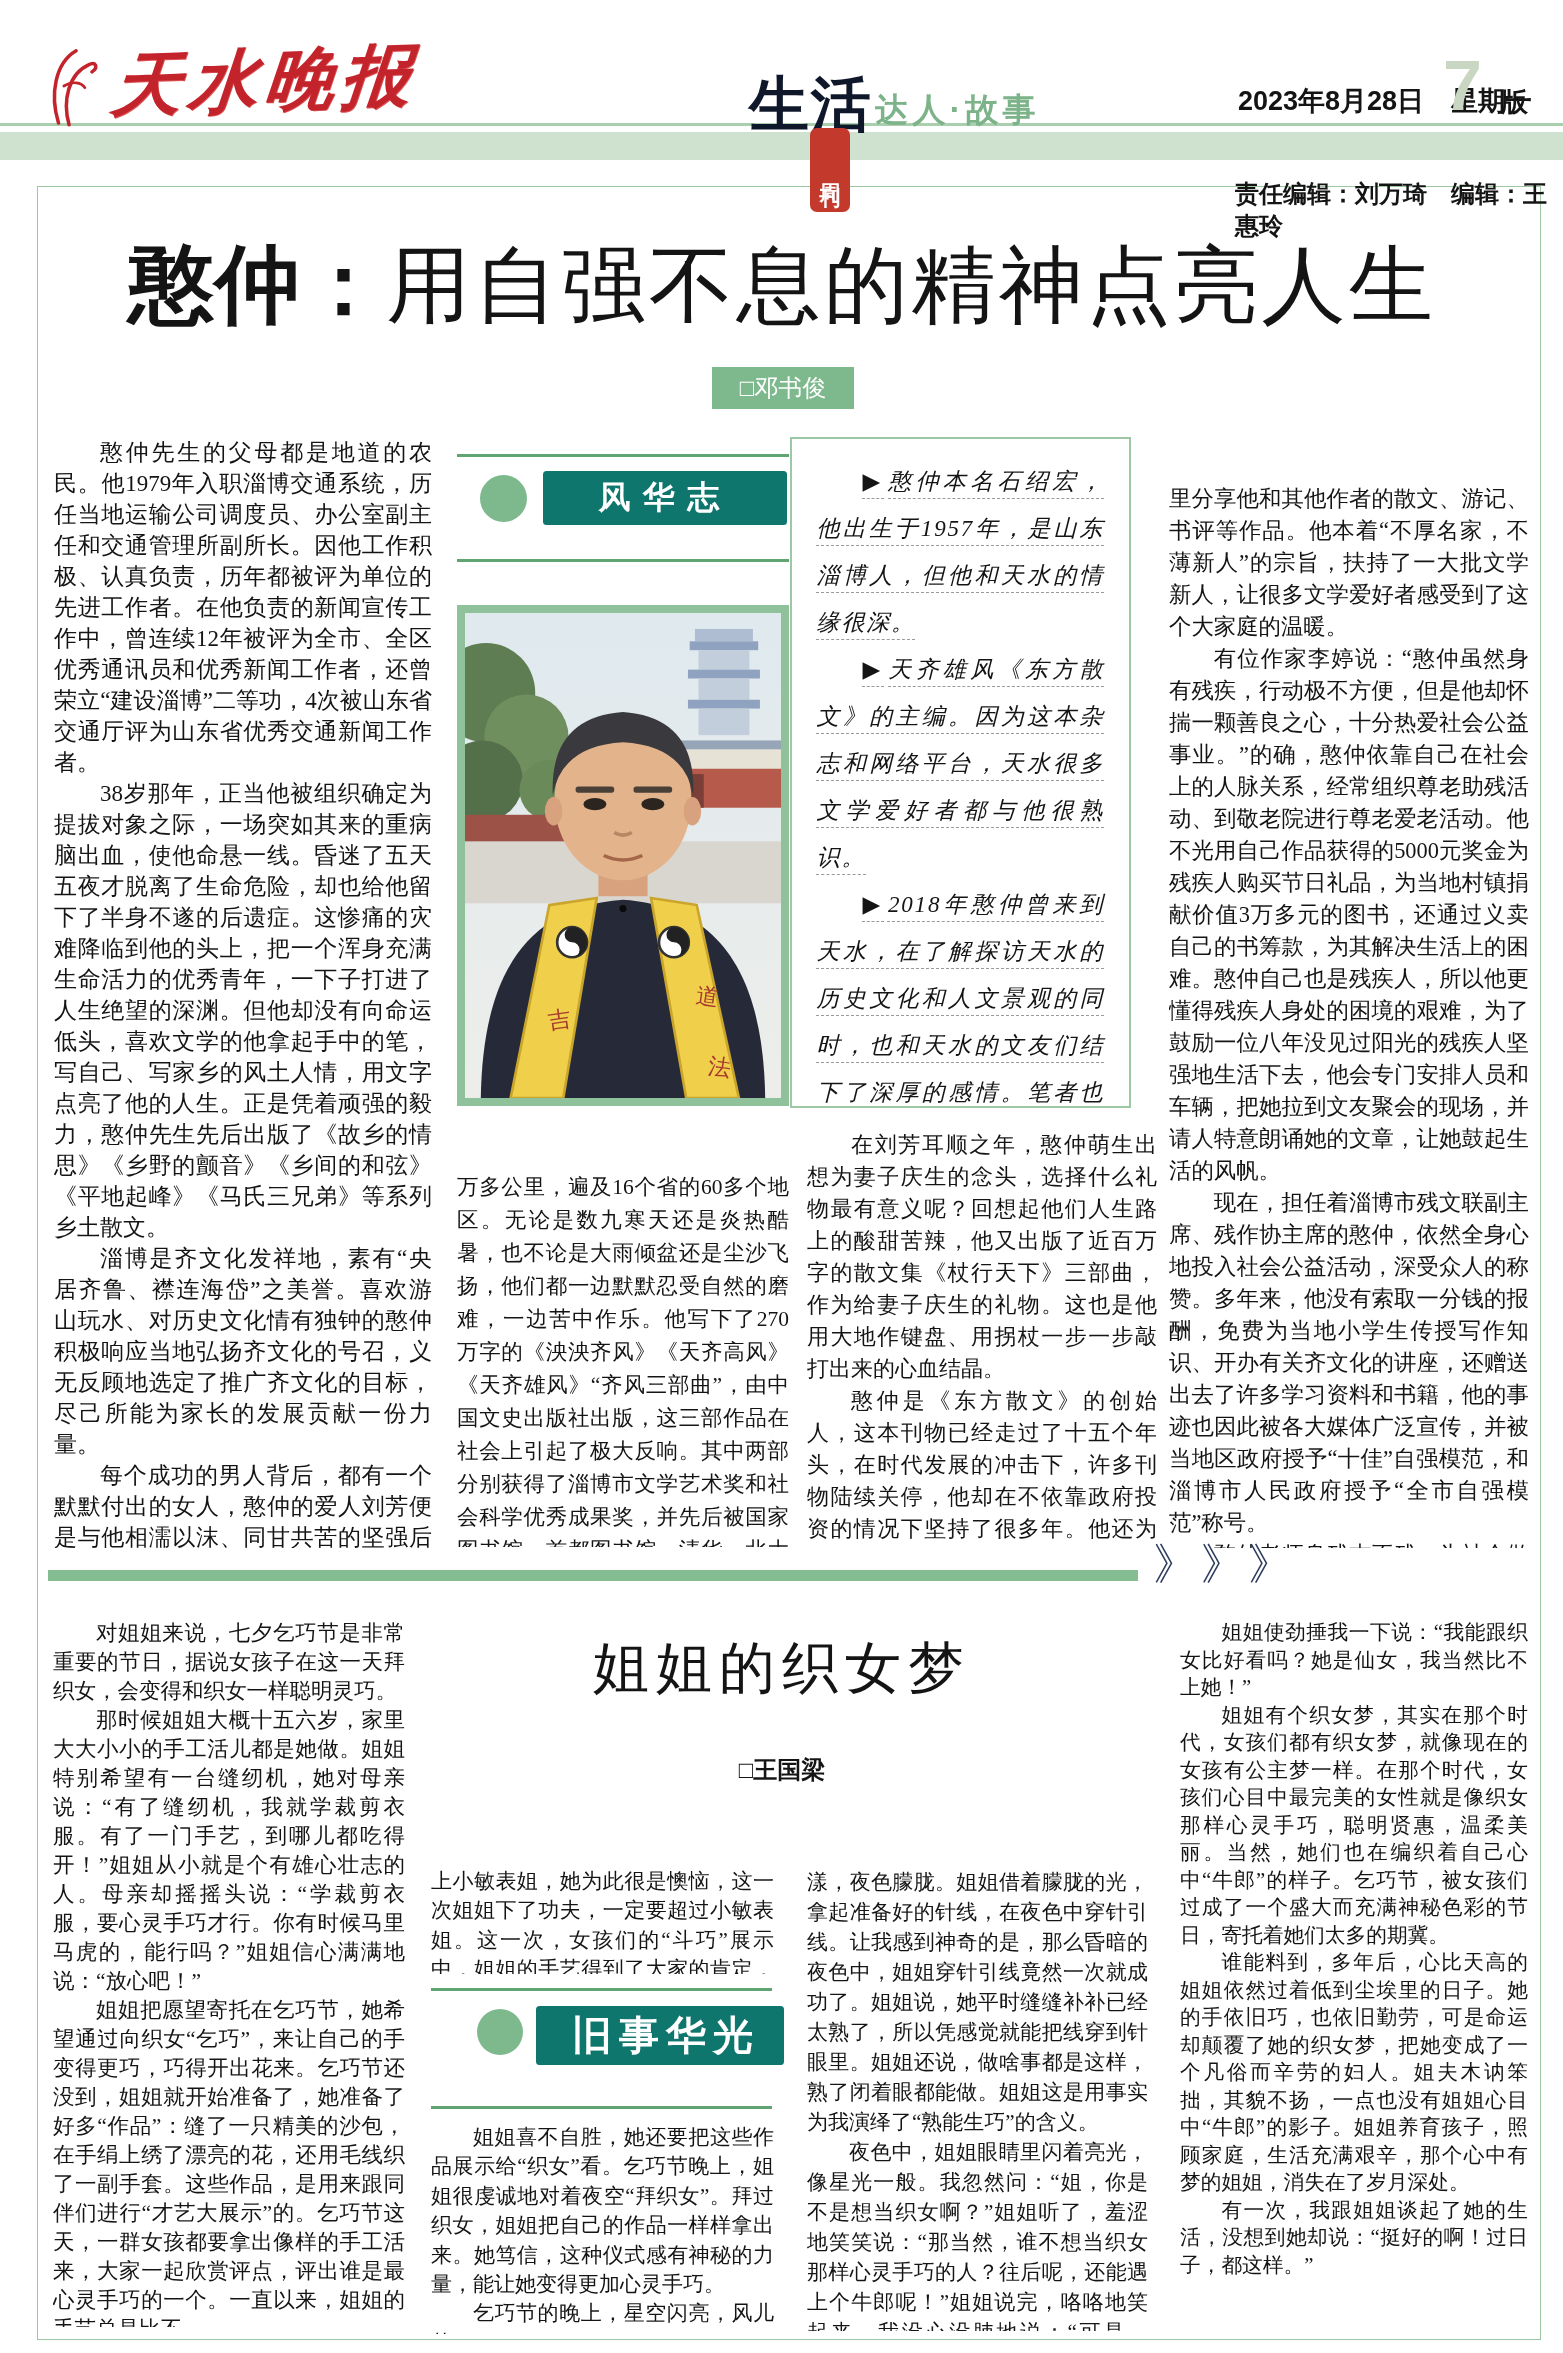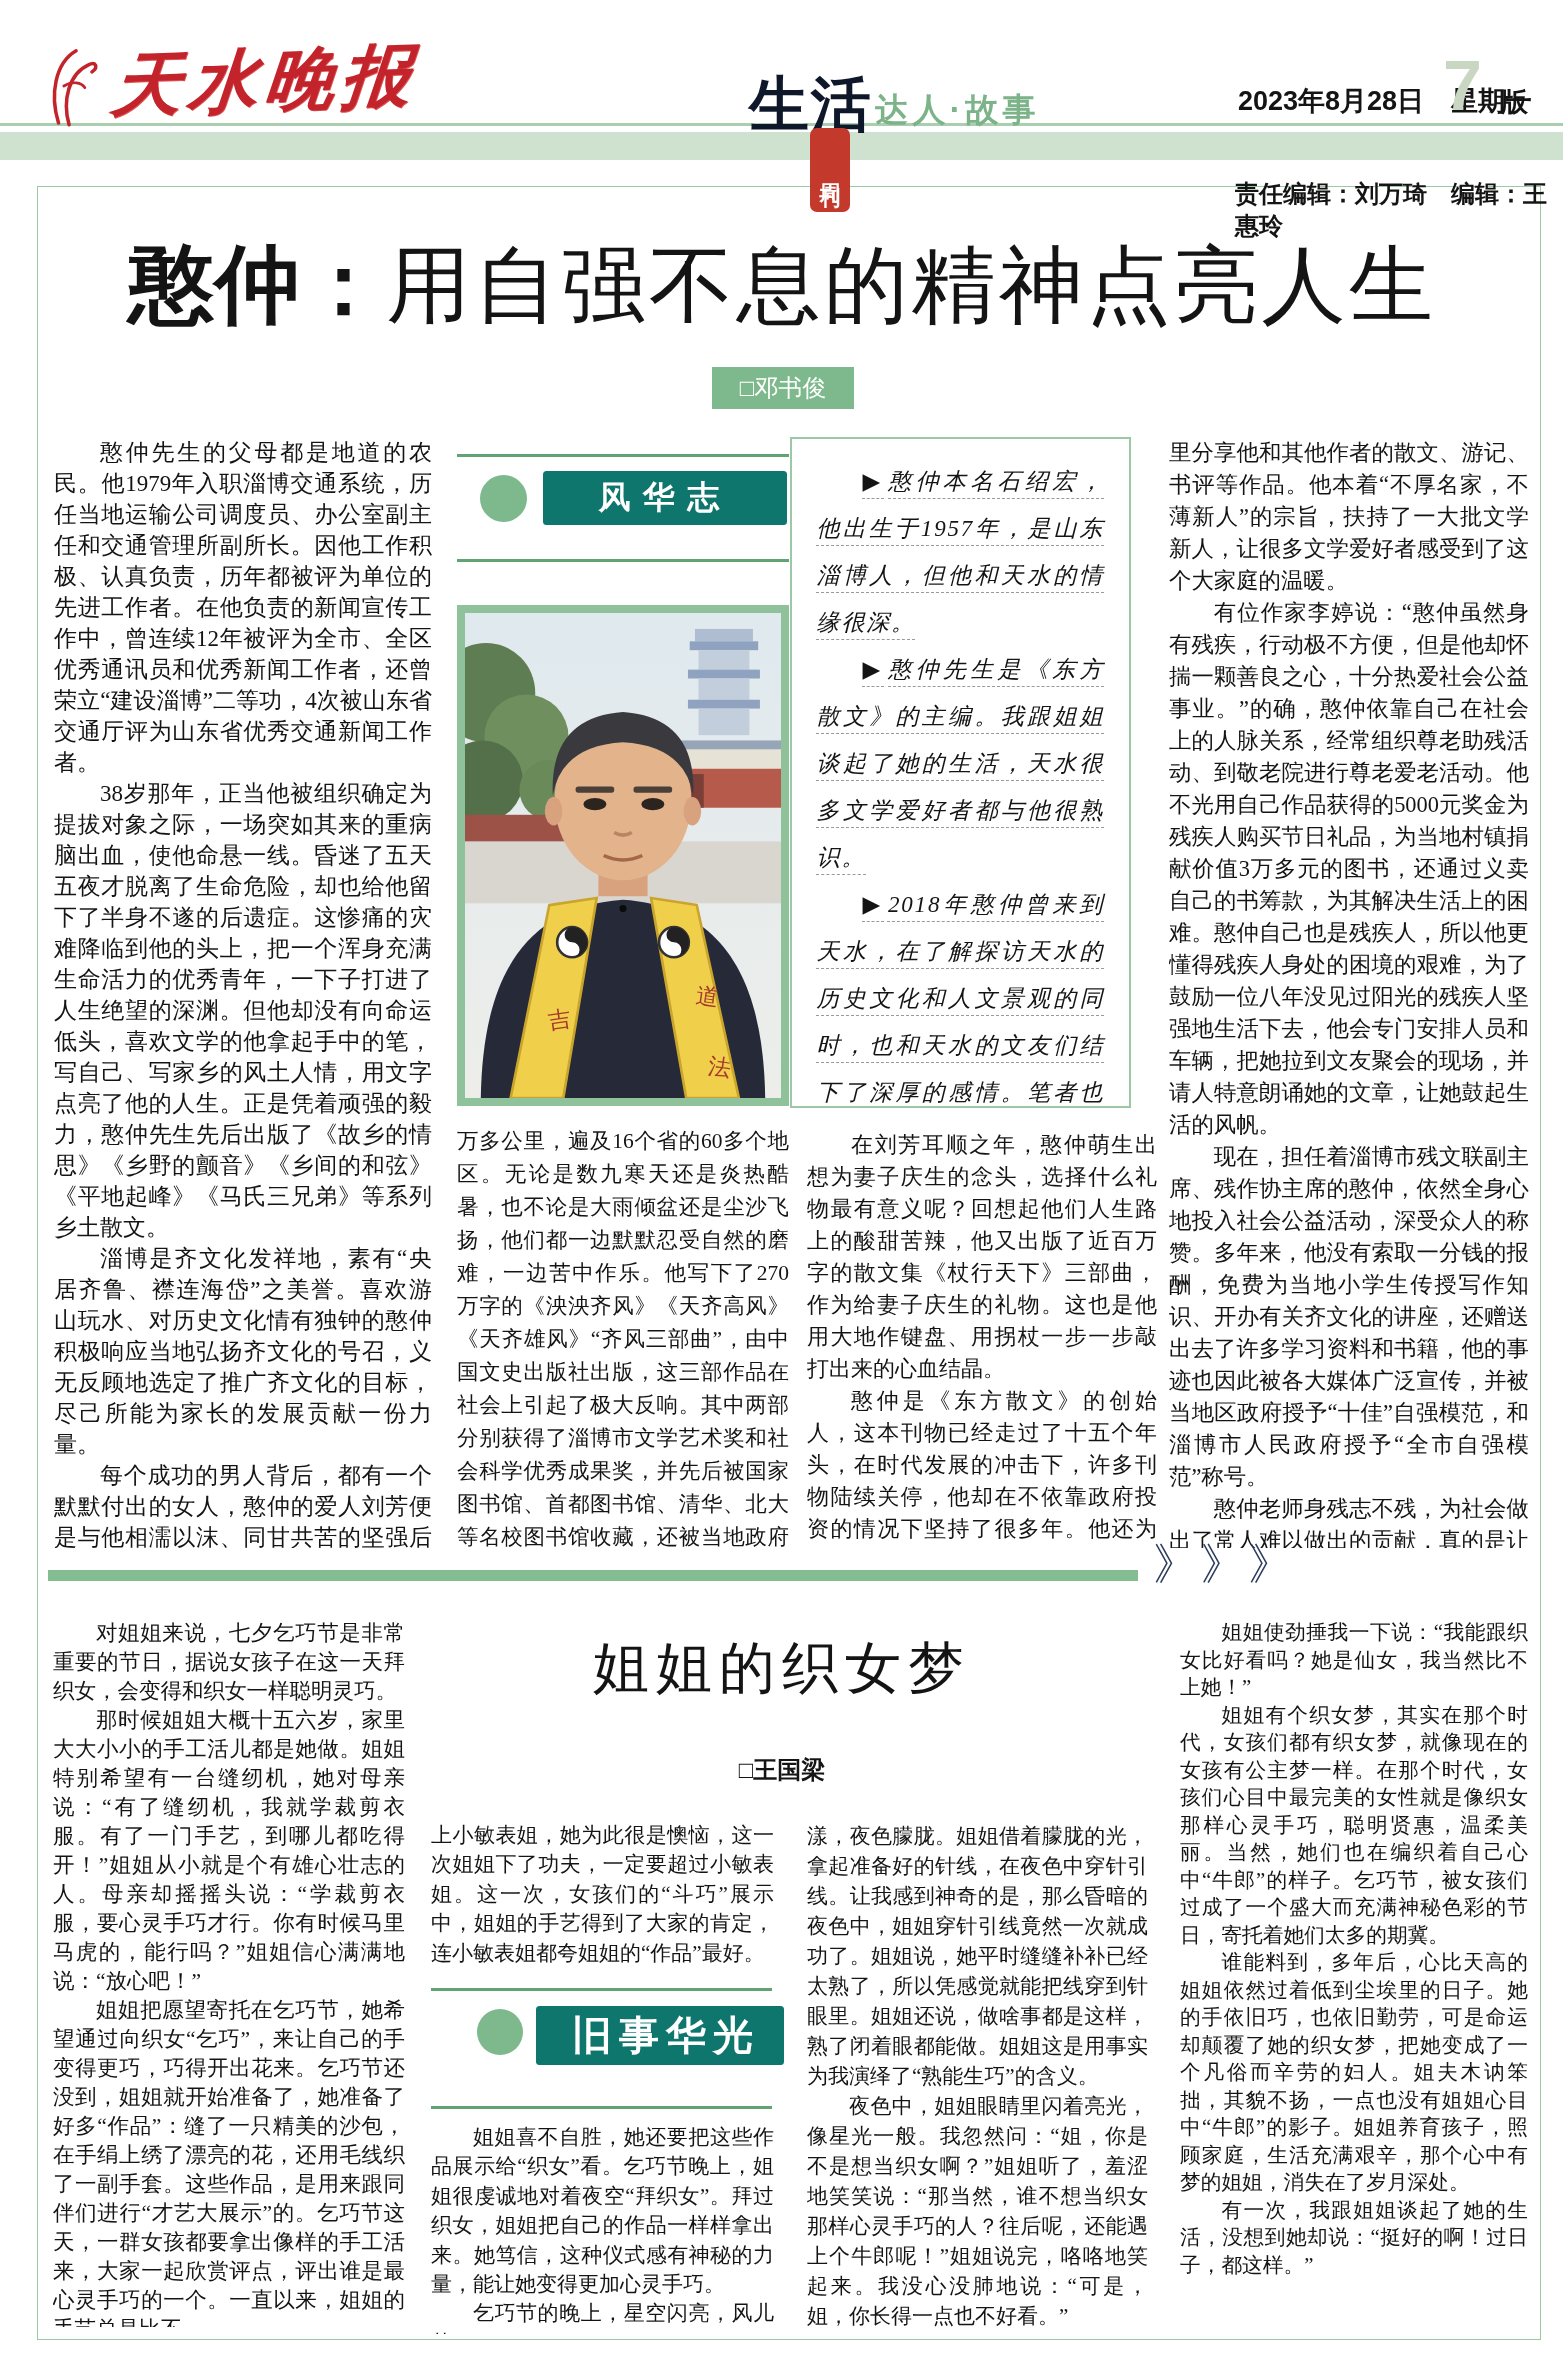--- a/index.html
+++ b/index.html
@@ -38,21 +38,21 @@
              font-family:"Liberation Sans",sans-serif;}
   .rule{position:absolute;height:2.6px;background:#5fa472;}
   .label-circle{position:absolute;border-radius:50%;background:#7db98d;}
   .label-box{position:absolute;background:#0f766e;color:#fff;font-weight:bold;border-radius:3.5px;
              display:flex;align-items:center;justify-content:center;font-family:"Liberation Sans",sans-serif;}
   .photo{position:absolute;left:457px;top:605px;width:332px;height:501px;border:8.8px solid #8fc29a;
          box-sizing:border-box;background:#dfe7ea;}
   .photo svg{display:block;width:100%;height:100%;}
   .txt{position:absolute;text-align:justify;color:#141414;}
   .txt p{margin:0;text-indent:2em;}
-  .txt p.cont{text-indent:0;}
+  .txt p.cont{text-indent:0;margin-top:46px;}
   #a1c1{left:54px;top:437px;width:378px;height:1111px;font-size:23px;line-height:31px;overflow:hidden;}
   #a1c2t{left:457px;top:1125px;width:332px;height:422px;font-size:21.5px;line-height:33px;overflow:hidden;}
   #a1box{position:absolute;left:790px;top:437px;width:341px;height:671px;border:2.6px solid #9dc8a6;
          box-sizing:border-box;padding:19.3px 24.6px;overflow:hidden;}
   #a1box p{margin:0;text-indent:2em;font-size:23px;line-height:47px;letter-spacing:1.8px;font-style:italic;
            text-align:justify;text-decoration:underline dashed #9a9a9a 0.9px;text-underline-offset:8.8px;}
   #a1box .mk{font-style:normal;text-decoration:none;margin-right:3.5px;}
   #a1c3t{left:807px;top:1129px;width:350px;height:418px;font-size:22px;line-height:32px;overflow:hidden;}
   #a1c4{left:1169px;top:437px;width:360px;height:1111px;font-size:22.4px;line-height:32px;overflow:hidden;}
   
@@ -173,21 +173,21 @@
     <p>淄博是齐文化发祥地，素有“央居齐鲁、襟连海岱”之美誉。喜欢游山玩水、对历史文化情有独钟的憨仲积极响应当地弘扬齐文化的号召，义无反顾地选定了推广齐文化的目标，尽己所能为家长的发展贡献一份力量。</p>
     <p>每个成功的男人背后，都有一个默默付出的女人，憨仲的爱人刘芳便是与他相濡以沫、同甘共苦的坚强后盾。在刘芳的陪同下，憨仲拄着拐杖进行实地考察，十余年间行程达到20多</p>
   </div>
 
   <div class="txt" id="a1c2t">
     <p class="cont">万多公里，遍及16个省的60多个地区。无论是数九寒天还是炎热酷暑，也不论是大雨倾盆还是尘沙飞扬，他们都一边默默忍受自然的磨难，一边苦中作乐。他写下了270万字的《泱泱齐风》《天齐高风》《天齐雄风》“齐风三部曲”，由中国文史出版社出版，这三部作品在社会上引起了极大反响。其中两部分别获得了淄博市文学艺术奖和社会科学优秀成果奖，并先后被国家图书馆、首都图书馆、清华、北大等名校图书馆收藏，还被当地政府作为礼品馈赠给国内外友人。</p>
   </div>
 
   <div id="a1box">
     <p><span class="mk">▶</span><span>憨仲本名石绍宏，他出生于1957年，是山东淄博人，但他和天水的情缘很深。</span></p>
-    <p><span class="mk">▶</span><span>憨仲先生是《东方散文》的主编。我跟姐姐谈起了她的生活，天水很多文学爱好者都与他很熟识。</span></p>
+    <p><span class="mk">▶</span><span>天齐雄风《东方散文》的主编。因为这本杂志和网络平台，天水很多文学爱好者都与他很熟识。</span></p>
     <p><span class="mk">▶</span><span>2018年憨仲曾来到天水，在了解探访天水的历史文化和人文景观的同时，也和天水的文友们结下了深厚的感情。笔者也正是在那时初次见到了他，在后来日渐深入的了解中，更是对他独具魅力的人格和品质充满了钦佩和赞叹。</span></p>
   </div>
 
   <div class="txt" id="a1c3t">
     <p>在刘芳耳顺之年，憨仲萌生出想为妻子庆生的念头，选择什么礼物最有意义呢？回想起他们人生路上的酸甜苦辣，他又出版了近百万字的散文集《杖行天下》三部曲，作为给妻子庆生的礼物。这也是他用大地作键盘、用拐杖一步一步敲打出来的心血结晶。</p>
     <p>憨仲是《东方散文》的创始人，这本刊物已经走过了十五个年头，在时代发展的冲击下，许多刊物陆续关停，他却在不依靠政府投资的情况下坚持了很多年。他还为天水文友创建了一个“东方散文西部交流群”，经常在群</p>
   </div>
 
   <div class="txt" id="a1c4">
     <p class="cont">里分享他和其他作者的散文、游记、书评等作品。他本着“不厚名家，不薄新人”的宗旨，扶持了一大批文学新人，让很多文学爱好者感受到了这个大家庭的温暖。</p>

